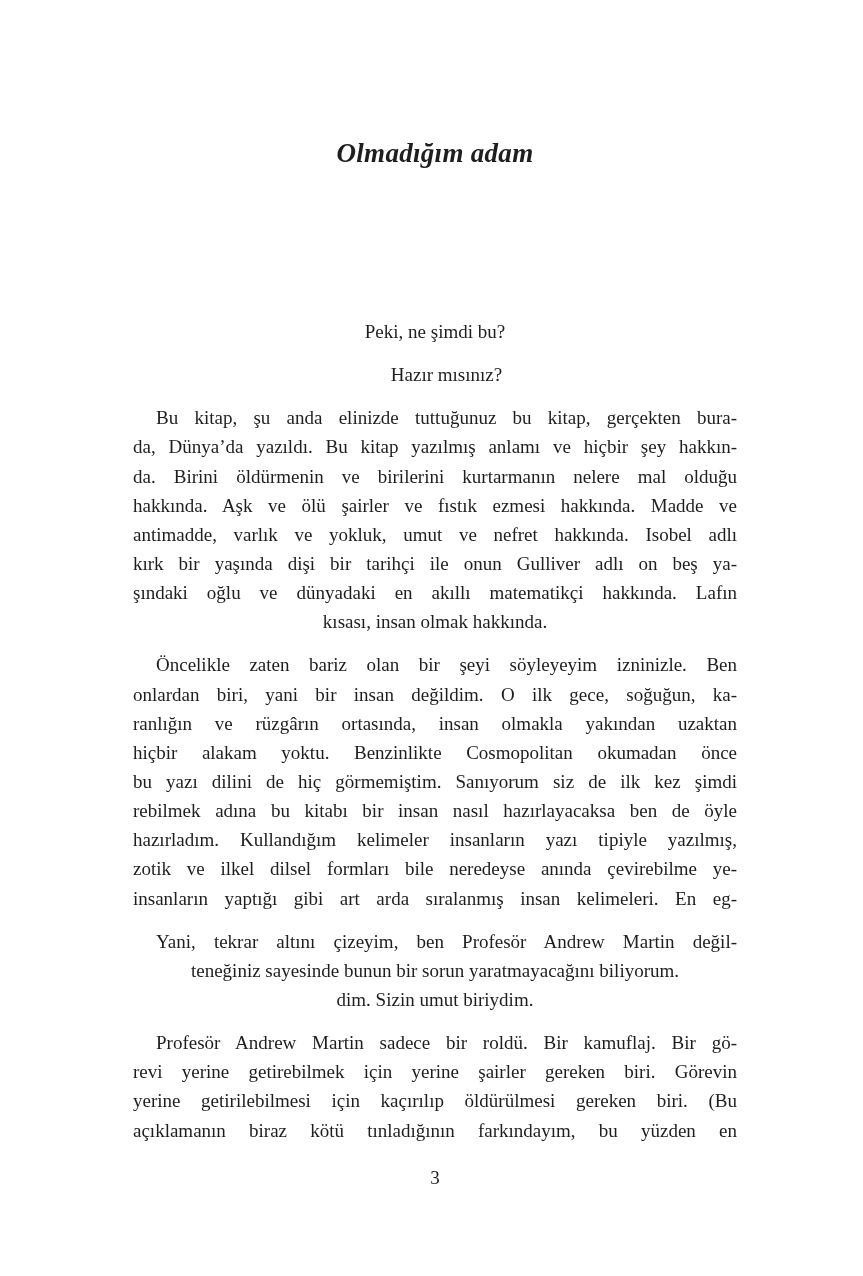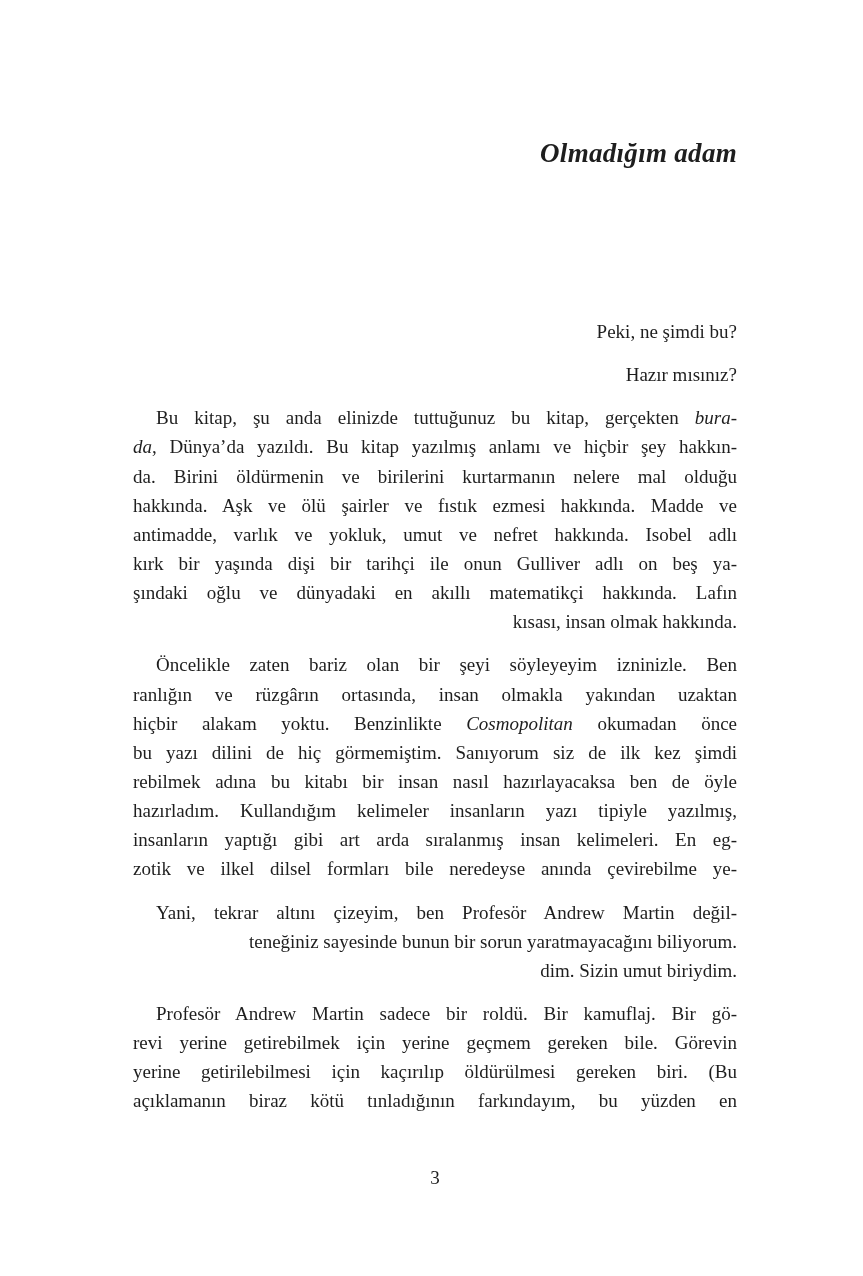--- a/index.html
+++ b/index.html
@@ -18,52 +18,51 @@
   .book-page {
     position: absolute;
     inset: 0;
     background: #ffffff;
   }
   .chapter-title {
     position: absolute;
     top: 136px;
     left: 133px;
     width: 604px;
-    text-align: right;
+    text-align: center;
     font-size: 27px;
     line-height: 34px;
     font-weight: bold;
     font-style: italic;
     letter-spacing: 0.3px;
   }
   .body-text {
     position: absolute;
     top: 317px;
     left: 133px;
     width: 604px;
     font-size: 19px;
   }
   .line {
     height: 29.15px;
     line-height: 29.15px;
     white-space: nowrap;
-    text-align: right;
+    text-align: center;
   }
   .line.just {
     white-space: normal;
     text-align: justify;
     text-align-last: justify;
     overflow: hidden;
   }
   .line.indent {
     text-indent: 23px;
     margin-top: 14px;
   }
   .line .it {
-    font-style: italic;
   }
   .page-number {
     position: absolute;
     top: 1165px;
     left: 133px;
     width: 604px;
     text-align: center;
     font-size: 19px;
     line-height: 26px;
   }
@@ -80,31 +79,32 @@
       <div class="line indent"><span>Hazır mısınız?</span></div>
       <div class="line just indent"><span>Bu kitap, şu anda elinizde tuttuğunuz bu kitap, gerçekten </span><span class="it">bura-</span></div>
       <div class="line just"><span class="it">da</span><span>, Dünya’da yazıldı. Bu kitap yazılmış anlamı ve hiçbir şey hakkın-</span></div>
       <div class="line just"><span>da. Birini öldürmenin ve birilerini kurtarmanın nelere mal olduğu</span></div>
       <div class="line just"><span>hakkında. Aşk ve ölü şairler ve fıstık ezmesi hakkında. Madde ve</span></div>
       <div class="line just"><span>antimadde, varlık ve yokluk, umut ve nefret hakkında. Isobel adlı</span></div>
       <div class="line just"><span>kırk bir yaşında dişi bir tarihçi ile onun Gulliver adlı on beş ya-</span></div>
       <div class="line just"><span>şındaki oğlu ve dünyadaki en akıllı matematikçi hakkında. Lafın</span></div>
       <div class="line"><span>kısası, insan olmak hakkında.</span></div>
       <div class="line just indent"><span>Öncelikle zaten bariz olan bir şeyi söyleyeyim izninizle. Ben</span></div>
+      <div class="line just"><span>onlardan biri, yani bir insan değildim. O ilk gece, soğuğun, ka-</span></div>
       <div class="line just"><span>ranlığın ve rüzgârın ortasında, insan olmakla yakından uzaktan</span></div>
       <div class="line just"><span>hiçbir alakam yoktu. Benzinlikte </span><span class="it">Cosmopolitan</span><span> okumadan önce</span></div>
       <div class="line just"><span>bu yazı dilini de hiç görmemiştim. Sanıyorum siz de ilk kez şimdi</span></div>
       <div class="line just"><span>rebilmek adına bu kitabı bir insan nasıl hazırlayacaksa ben de öyle</span></div>
       <div class="line just"><span>hazırladım. Kullandığım kelimeler insanların yazı tipiyle yazılmış,</span></div>
+      <div class="line just"><span>zotik ve ilkel dilsel formları bile neredeyse anında çevirebilme ye-</span></div>
       <div class="line just"><span>insanların yaptığı gibi art arda sıralanmış insan kelimeleri. En eg-</span></div>
-      <div class="line just"><span>zotik ve ilkel dilsel formları bile neredeyse anında çevirebilme ye-</span></div>
       <div class="line just indent"><span>Yani, tekrar altını çizeyim, ben Profesör Andrew Martin değil-</span></div>
       <div class="line"><span>teneğiniz sayesinde bunun bir sorun yaratmayacağını biliyorum.</span></div>
       <div class="line"><span>dim. Sizin umut biriydim.</span></div>
       <div class="line just indent"><span>Profesör Andrew Martin sadece bir roldü. Bir kamuflaj. Bir gö-</span></div>
-      <div class="line just"><span>revi yerine getirebilmek için yerine geçmem gereken bile. Görevin</span></div>
+      <div class="line just"><span>revi yerine getirebilmek için yerine şairler gereken biri. Görevin</span></div>
       <div class="line just"><span>yerine getirilebilmesi için kaçırılıp öldürülmesi gereken biri. (Bu</span></div>
       <div class="line just"><span>açıklamanın biraz kötü tınladığının farkındayım, bu yüzden en</span></div>
     </div>
 
   <div class="page-number">3</div>
 
 </div>
 
 </body></html>

